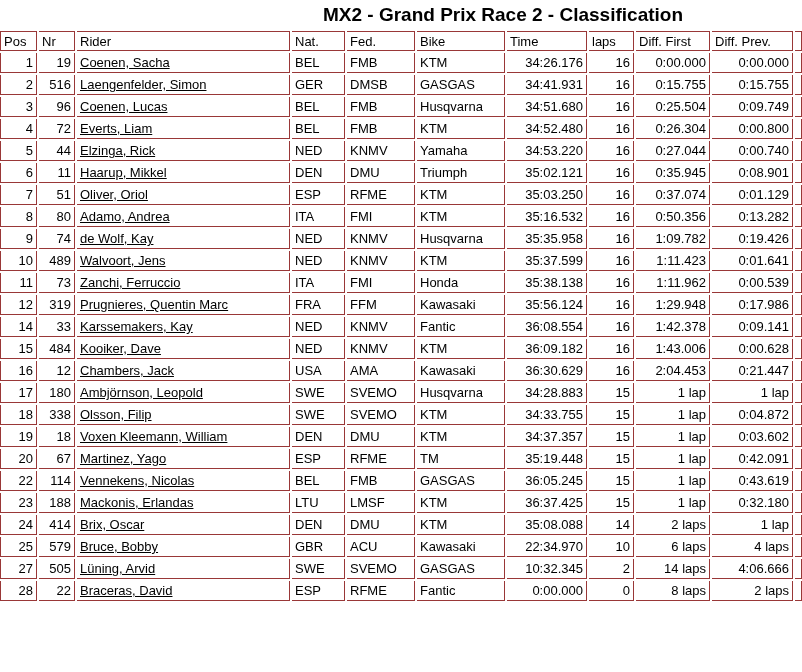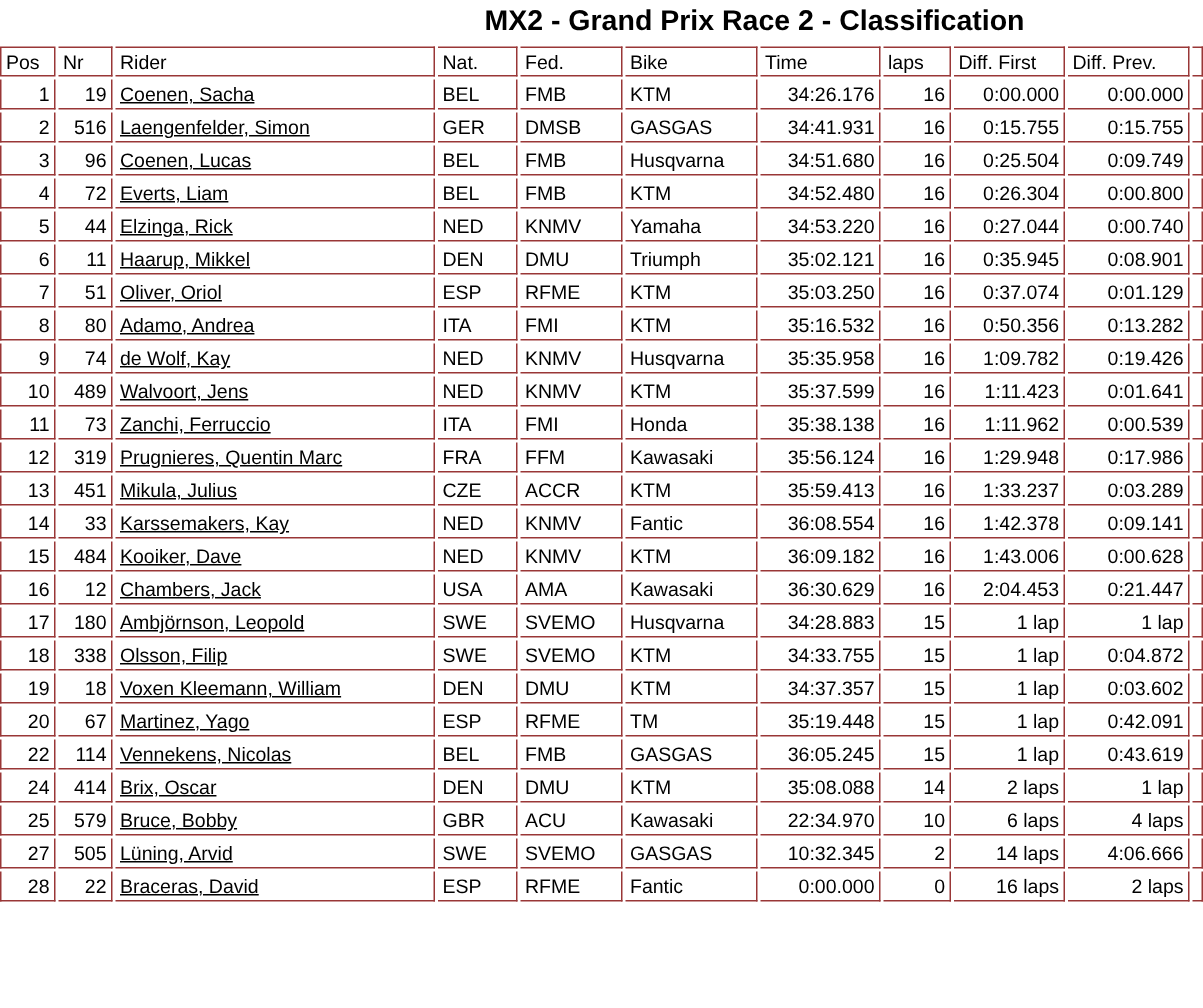--- a/index.html
+++ b/index.html
@@ -250,33 +250,20 @@
           <td class="txt">FRA</td>
           <td class="txt">FFM</td>
           <td class="txt">Kawasaki</td>
           <td class="num">35:56.124</td>
           <td class="num">16</td>
           <td class="num">1:29.948</td>
           <td class="num">0:17.986</td>
           <td></td>
         </tr>
         <tr>
-          <td class="num">13</td>
-          <td class="num">451</td>
-          <td class="txt"><span class="rider-link">Mikula, Julius</span></td>
-          <td class="txt">CZE</td>
-          <td class="txt">ACCR</td>
-          <td class="txt">KTM</td>
-          <td class="num">35:59.413</td>
-          <td class="num">16</td>
-          <td class="num">1:33.237</td>
-          <td class="num">0:03.289</td>
-          <td></td>
-        </tr>
-        <tr>
           <td class="num">14</td>
           <td class="num">33</td>
           <td class="txt"><span class="rider-link">Karssemakers, Kay</span></td>
           <td class="txt">NED</td>
           <td class="txt">KNMV</td>
           <td class="txt">Fantic</td>
           <td class="num">36:08.554</td>
           <td class="num">16</td>
           <td class="num">1:42.378</td>
           <td class="num">0:09.141</td>
@@ -364,20 +351,33 @@
           <td class="num">22</td>
           <td class="num">114</td>
           <td class="txt"><span class="rider-link">Vennekens, Nicolas</span></td>
           <td class="txt">BEL</td>
           <td class="txt">FMB</td>
           <td class="txt">GASGAS</td>
           <td class="num">36:05.245</td>
           <td class="num">15</td>
           <td class="num">1 lap</td>
           <td class="num">0:43.619</td>
+          <td></td>
+        </tr>
+        <tr>
+          <td class="num">23</td>
+          <td class="num">188</td>
+          <td class="txt"><span class="rider-link">Mackonis, Erlandas</span></td>
+          <td class="txt">LTU</td>
+          <td class="txt">LMSF</td>
+          <td class="txt">KTM</td>
+          <td class="num">36:37.425</td>
+          <td class="num">15</td>
+          <td class="num">1 lap</td>
+          <td class="num">0:32.180</td>
           <td></td>
         </tr>
         <tr>
           <td class="num">24</td>
           <td class="num">414</td>
           <td class="txt"><span class="rider-link">Brix, Oscar</span></td>
           <td class="txt">DEN</td>
           <td class="txt">DMU</td>
           <td class="txt">KTM</td>
           <td class="num">35:08.088</td>
@@ -414,19 +414,19 @@
         </tr>
         <tr>
           <td class="num">28</td>
           <td class="num">22</td>
           <td class="txt"><span class="rider-link">Braceras, David</span></td>
           <td class="txt">ESP</td>
           <td class="txt">RFME</td>
           <td class="txt">Fantic</td>
           <td class="num">0:00.000</td>
           <td class="num">0</td>
-          <td class="num">16 laps</td>
+          <td class="num">8 laps</td>
           <td class="num">2 laps</td>
           <td></td>
         </tr>
       </tbody>
   </table>
 </div>
 
 </body></html>

